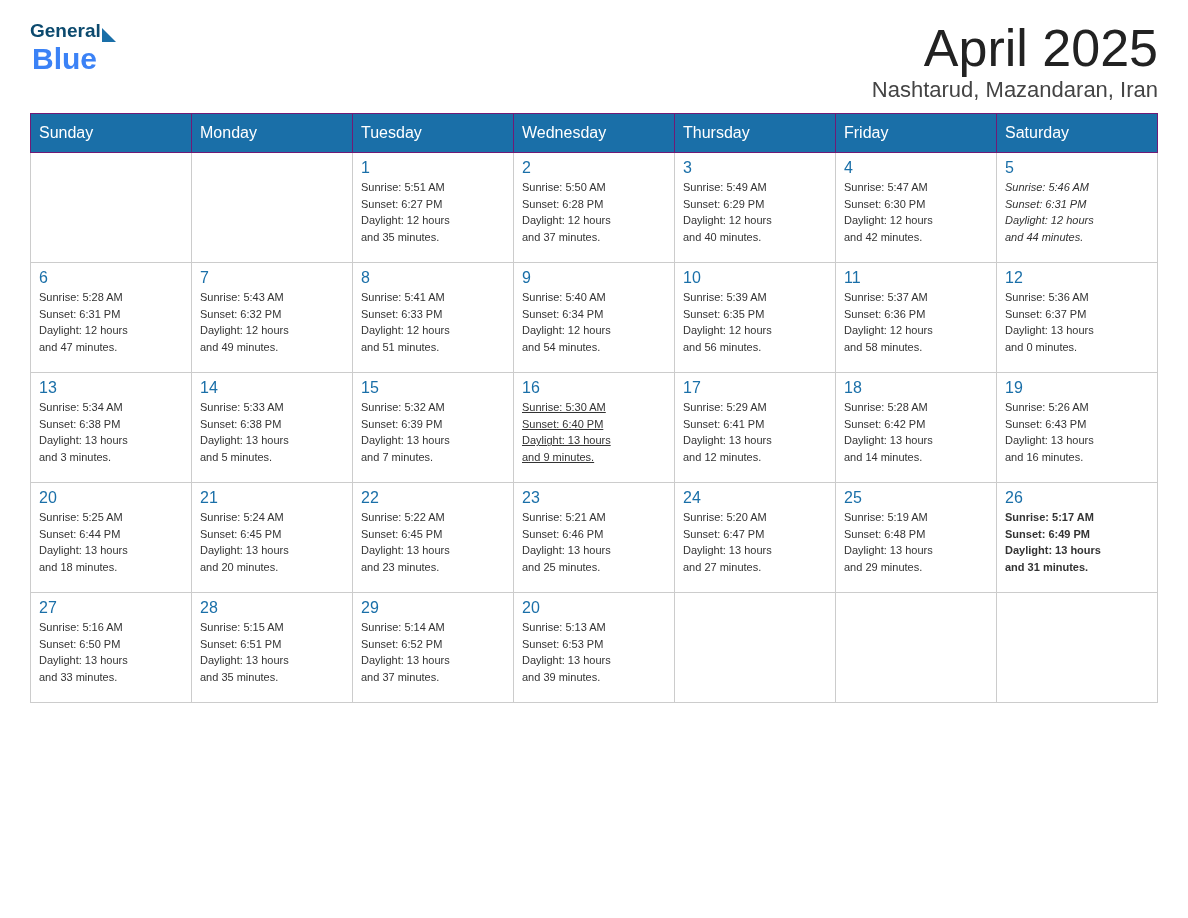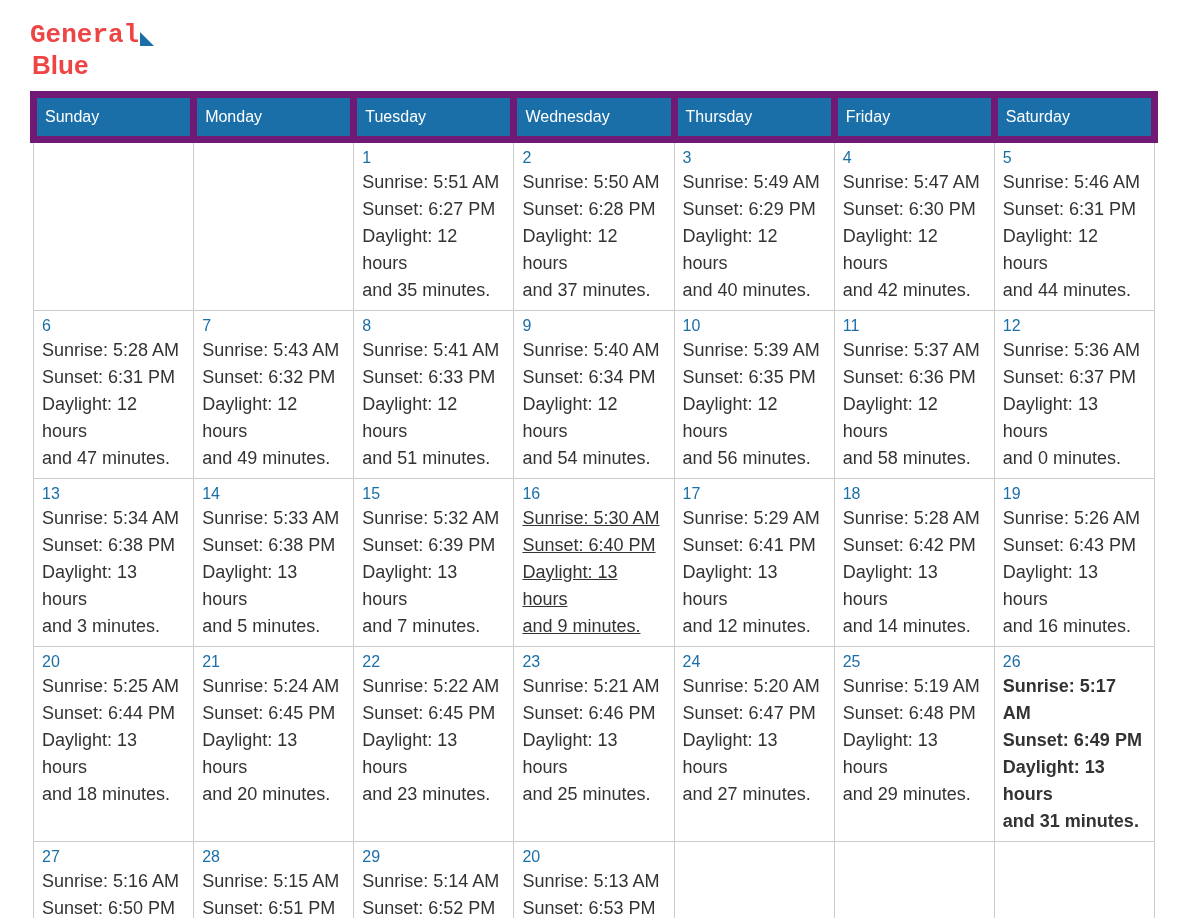--- a/index.html
+++ b/index.html
@@ -10,29 +10,28 @@
       min-height: 918px;
       padding: 20px 30px;
     }
     .header {
       display: flex;
       justify-content: space-between;
       align-items: flex-start;
       margin-bottom: 10px;
     }
     .logo-text-general {
-      font-size: 26px;
+      font-size: 19px;
       font-weight: bold;
-      color: #ef4444;
-      font-family: Liberation Mono, monospace;
+      color: #0c4a6e;
     }
     .logo-blue {
-      font-size: 26px;
+      font-size: 30px;
       font-weight: bold;
-      color: #ef4444;
+      color: #3b82f6;
       margin-left: 2px;
     }
     .title-block {
       text-align: right;
     }
     .title-block h1 {
       font-size: 52px;
       font-weight: normal;
       color: #222;
       line-height: 1.1;
@@ -47,39 +46,39 @@
       border-collapse: collapse;
       table-layout: fixed;
     }
     thead tr th {
       background-color: #1a6fa8;
       color: #fff;
       font-size: 16px;
       font-weight: normal;
       padding: 10px 8px;
       text-align: left;
-      border: 7px solid #701a75;
+      border: 1px solid #701a75;
     }
     tbody tr td {
       vertical-align: top;
       padding: 6px 8px;
       border: 1px solid #ccc;
       font-size: 13px;
       color: #333;
       height: 110px;
     }
     tbody tr td .day-num {
       font-size: 16px;
       font-weight: normal;
       color: #1a6fa8;
       display: block;
       margin-bottom: 2px;
     }
     tbody tr td .day-info {
-      font-size: 18px;
+      font-size: 11px;
       line-height: 1.5;
       color: #333;
     }
     tbody tr td.empty {
       background: #fff;
     }
     .logo-wrap {
       display: flex;
       flex-direction: column;
       align-items: flex-start;
@@ -103,20 +102,24 @@
 <body>
 
 <div class="header">
   <div class="logo-wrap">
     <div class="logo-row1">
       <span class="logo-text-general">General</span>
       <span class="logo-arrow"></span>
     </div>
     <span class="logo-blue">Blue</span>
   </div>
+  <div class="title-block">
+    <h1>April 2025</h1>
+    <h2>Nashtarud, Mazandaran, Iran</h2>
+  </div>
 </div>
 
 <table>
   <thead>
     <tr>
 
     <th>Sunday</th>
         <th>Monday</th>
         <th>Tuesday</th>
         <th>Wednesday</th>
@@ -138,21 +141,21 @@
 Daylight: 12 hours
 and 37 minutes.</span></td>
         <td><span class="day-num">3</span><span class="day-info" style="white-space: pre-line;">Sunrise: 5:49 AM
 Sunset: 6:29 PM
 Daylight: 12 hours
 and 40 minutes.</span></td>
         <td><span class="day-num">4</span><span class="day-info" style="white-space: pre-line;">Sunrise: 5:47 AM
 Sunset: 6:30 PM
 Daylight: 12 hours
 and 42 minutes.</span></td>
-        <td><span class="day-num">5</span><span class="day-info" style="white-space: pre-line;">Sunrise: 5:46 AM
+        <td><span class="day-num">5</span><span class="day-info" style="white-space: pre-line; font-style: italic;">Sunrise: 5:46 AM
 Sunset: 6:31 PM
 Daylight: 12 hours
 and 44 minutes.</span></td>
       </tr>
       <tr>
         <td><span class="day-num">6</span><span class="day-info" style="white-space: pre-line;">Sunrise: 5:28 AM
 Sunset: 6:31 PM
 Daylight: 12 hours
 and 47 minutes.</span></td>
         <td><span class="day-num">7</span><span class="day-info" style="white-space: pre-line;">Sunrise: 5:43 AM

